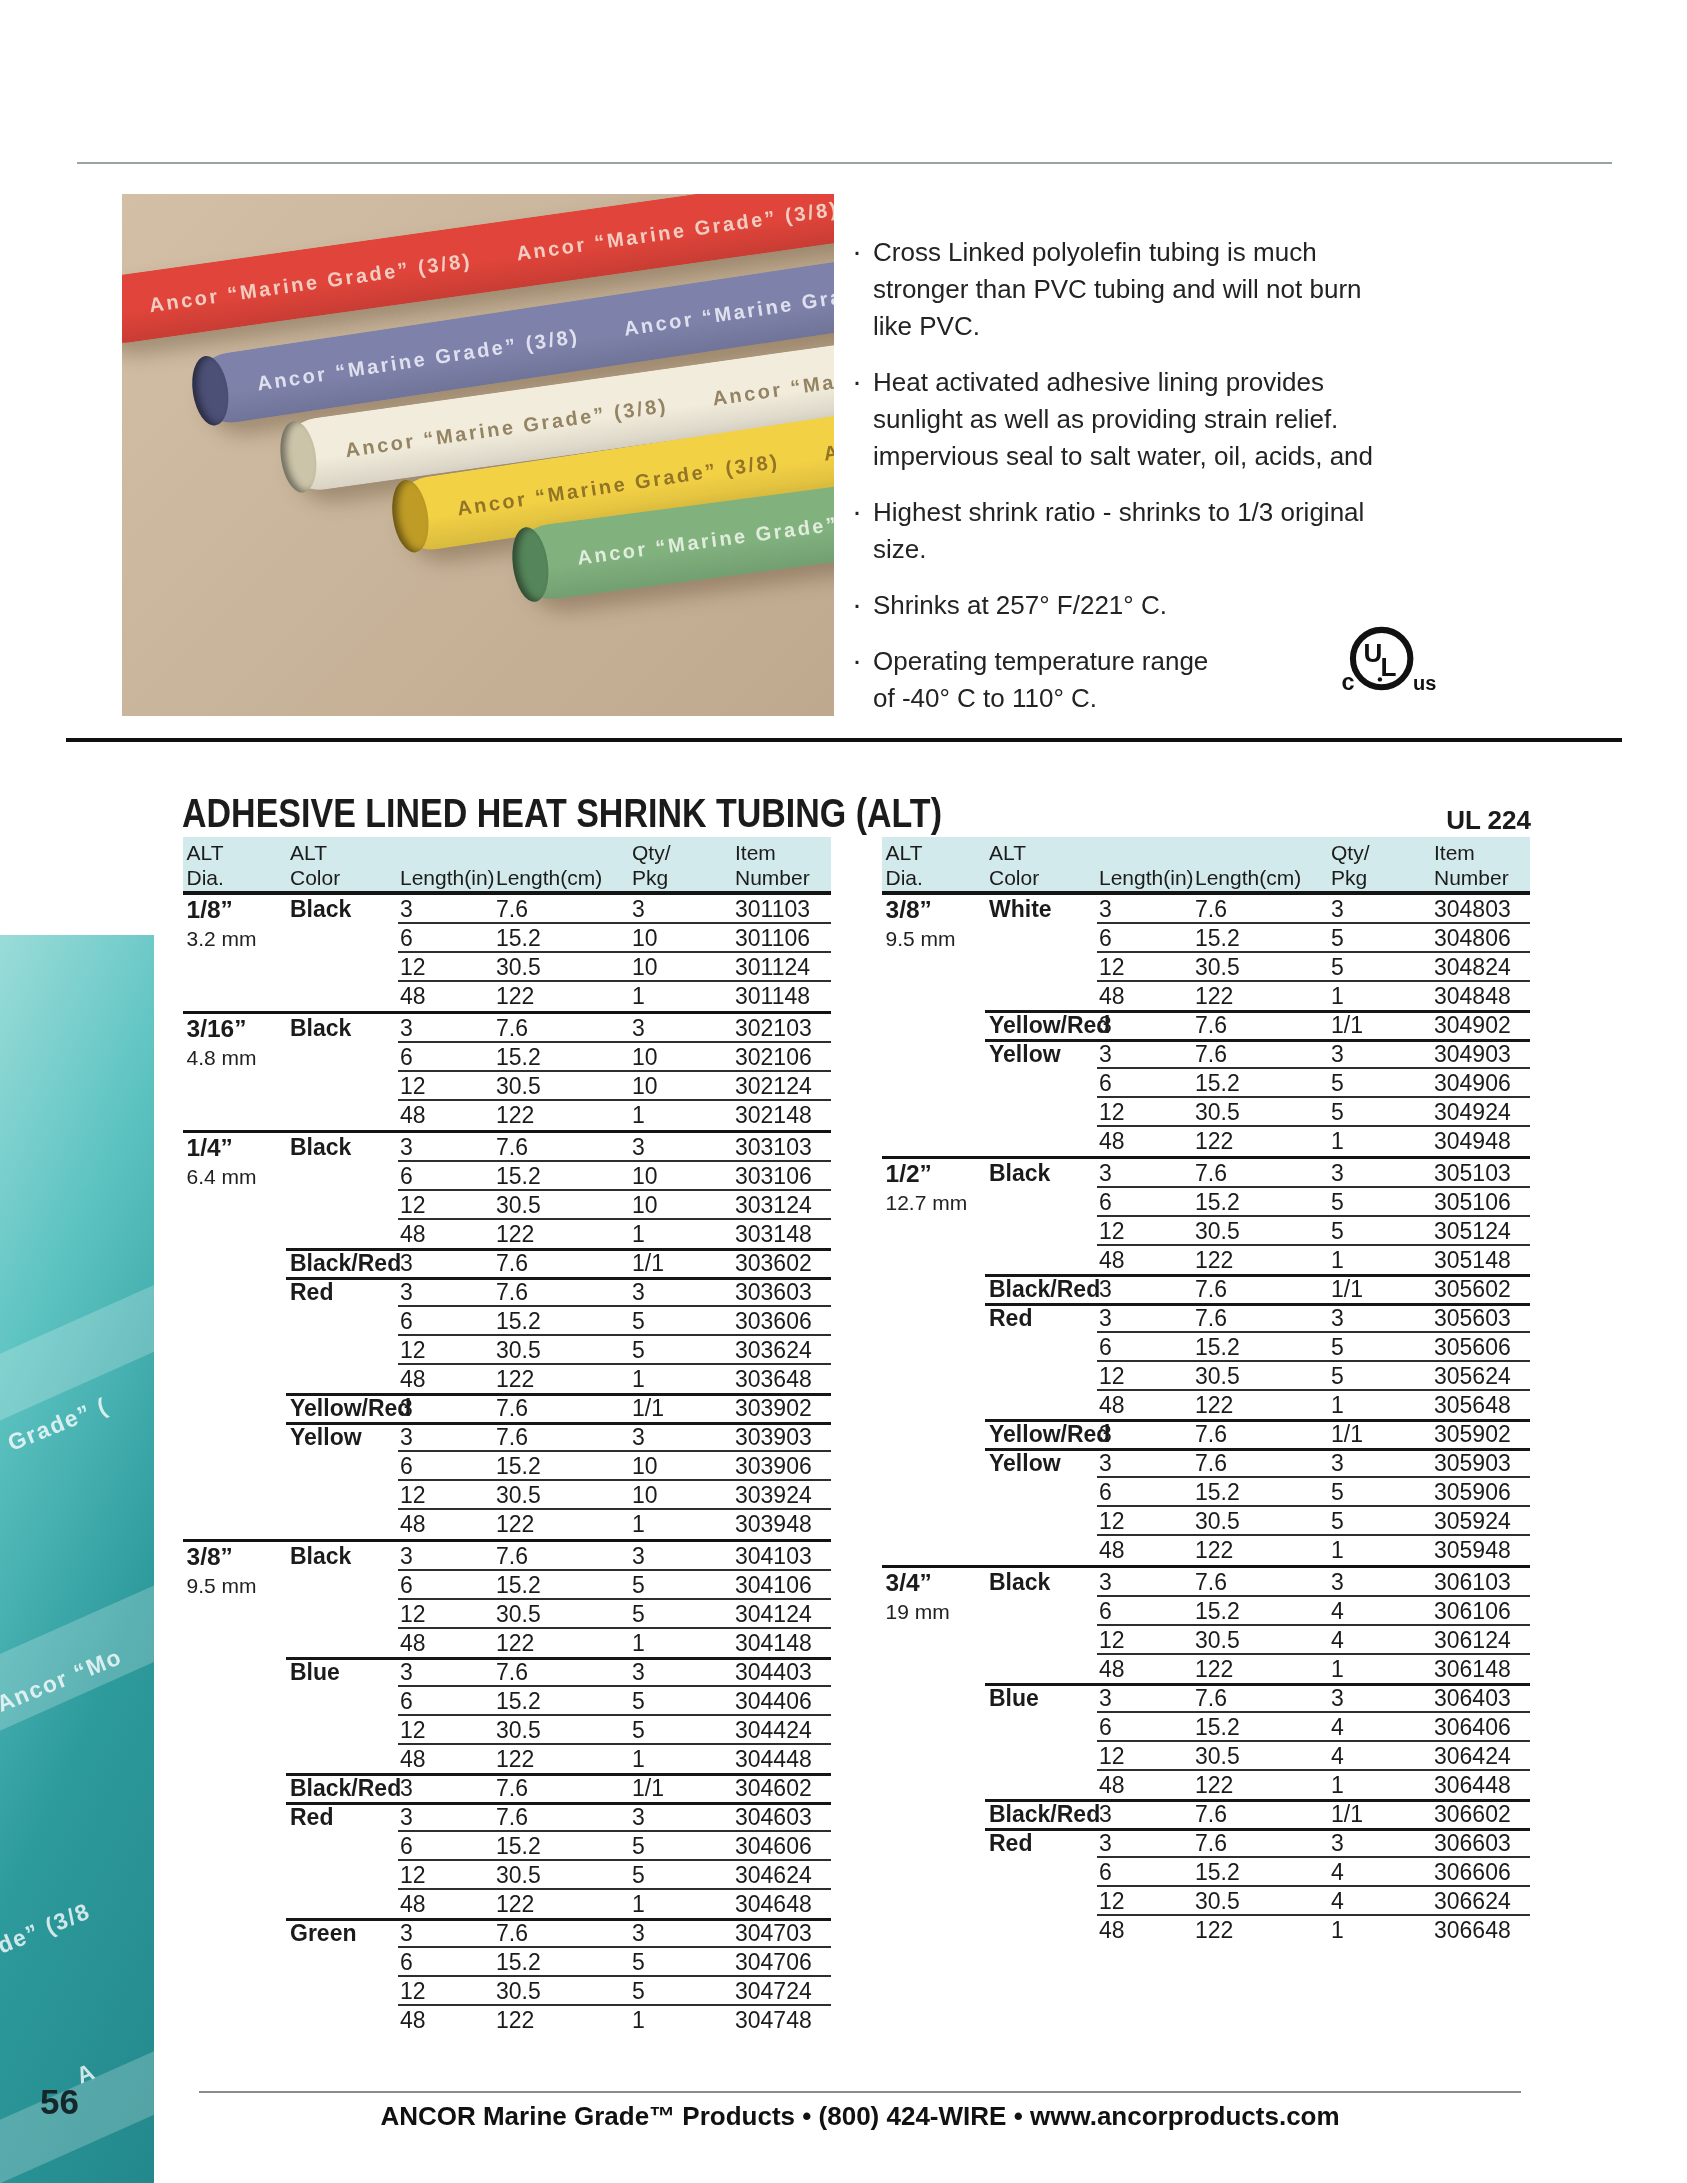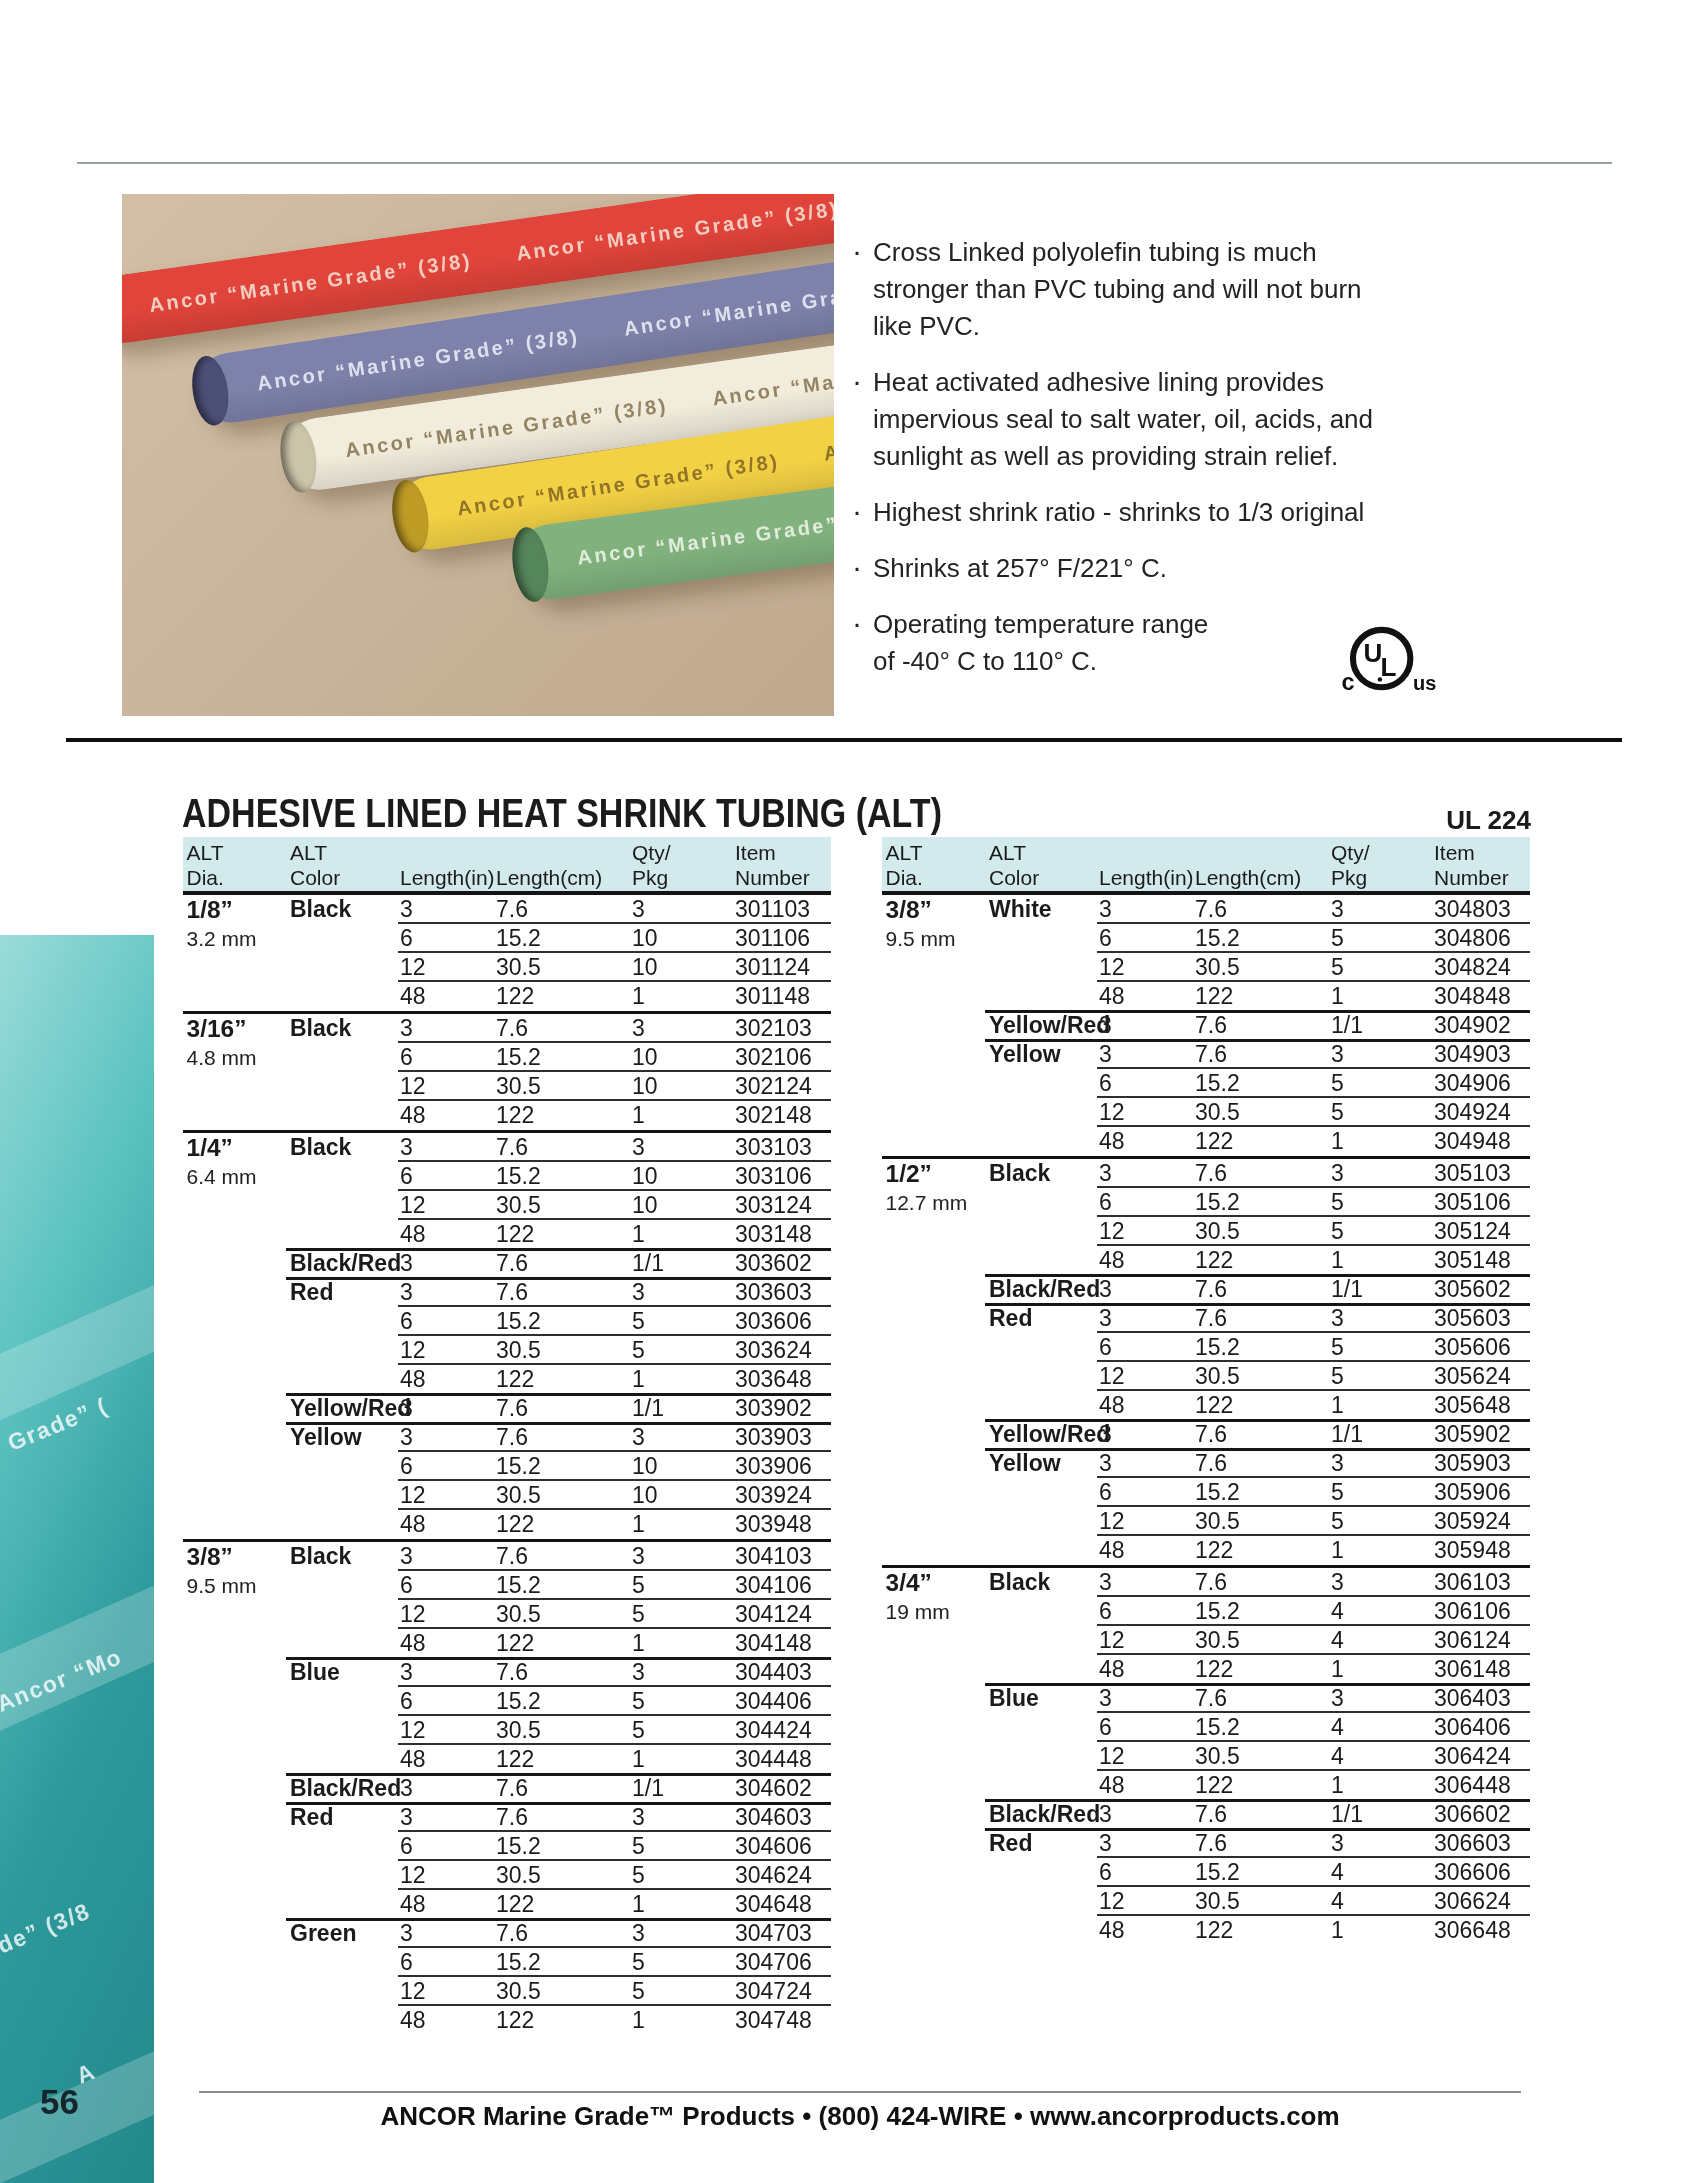--- a/index.html
+++ b/index.html
@@ -105,26 +105,27 @@
   <div id="feature-bullets" class="abs">
       <div class="bullet">
         <span class="dot">·</span>
         <div class="bline">Cross Linked polyolefin tubing is much</div>
         <div class="bline">stronger than PVC tubing and will not burn</div>
         <div class="bline">like PVC.</div>
       </div>
       <div class="bullet">
         <span class="dot">·</span>
         <div class="bline">Heat activated adhesive lining provides</div>
+        <div class="bline">sunlight as well as providing strain relief.</div>
         <div class="bline">impervious seal to salt water, oil, acids, and</div>
-        <div class="bline">sunlight as well as providing strain relief.</div>
       </div>
       <div class="bullet">
         <span class="dot">·</span>
         <div class="bline">Highest shrink ratio - shrinks to 1/3 original</div>
+        <div class="bline">size.</div>
       </div>
       <div class="bullet">
         <span class="dot">·</span>
         <div class="bline">Shrinks at 257° F/221° C.</div>
       </div>
       <div class="bullet">
         <span class="dot">·</span>
         <div class="bline">Operating temperature range</div>
         <div class="bline">of -40° C to 110° C.</div>
       </div>

